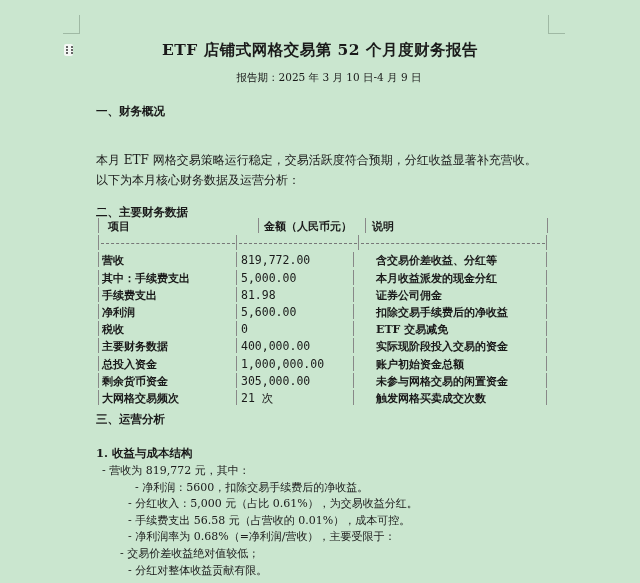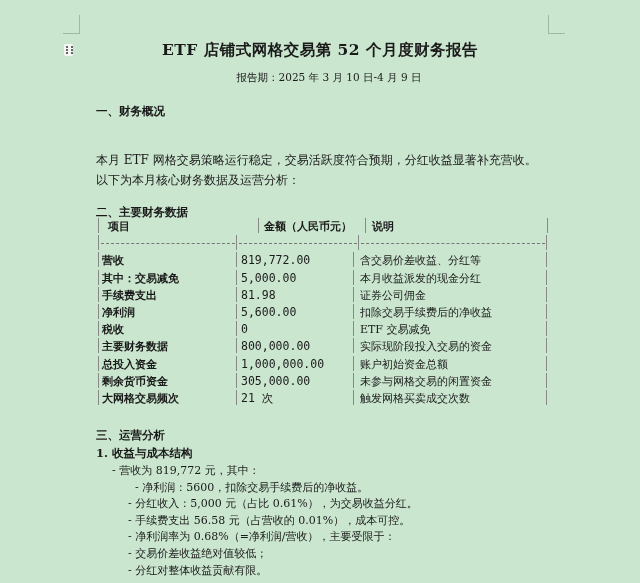--- a/index.html
+++ b/index.html
@@ -30,21 +30,21 @@
     font-size: 10.5px; padding-left: 18px; box-sizing: border-box;
   }
   .h { position: absolute; left: 96px; font-size: 11.5px; font-weight: bold; }
   .p { position: absolute; left: 96px; font-size: 12px; line-height: 20px; }
   .tbl { position: absolute; left: 96px; top: 218px; font-size: 11px; }
   .row { position: relative; height: 17.2px; white-space: nowrap; }
   .row span { position: absolute; top: 1px; }
   .bar { position: absolute; top: 0; width: 1px; height: 15px; background: #888; }
   .c1 { left: 6px; font-weight: bold; }
   .c2 { left: 145px; font-family: "DejaVu Sans Mono", monospace; font-size: 11.5px; }
-  .c3 { left: 264px; font-weight: normal; }
+  .c3 { left: 280px; font-weight: bold; }
   .hdr .c1, .hdr .c2, .hdr .c3 { font-weight: bold; }
   .hdr .c2 { font-family: Liberation Sans, sans-serif; font-size: 11px; left: 168px; }
   .hdr .c1 { left: 12px; }
   .hdr .c3 { left: 276px; }
   .dash { position: absolute; top: 8px; height: 0; border-top: 1px dashed #777; }
   .list { position: absolute; font-size: 11px; line-height: 19.3px; }
 </style>
 </head>
 <body>
 
@@ -92,21 +92,21 @@
         <div class="bar" style="left:2px"></div>
         <span class="c1">营收</span>
         <div class="bar" style="left:140px"></div>
         <span class="c2">819,772.00</span>
         <div class="bar" style="left:257px"></div>
         <span class="c3">含交易价差收益、分红等</span>
         <div class="bar" style="left:450px"></div>
       </div>
       <div class="row">
         <div class="bar" style="left:2px"></div>
-        <span class="c1">其中：交易减免</span>
+        <span class="c1">其中：手续费支出</span>
         <div class="bar" style="left:140px"></div>
         <span class="c2">5,000.00</span>
         <div class="bar" style="left:257px"></div>
         <span class="c3">本月收益派发的现金分红</span>
         <div class="bar" style="left:450px"></div>
       </div>
       <div class="row">
         <div class="bar" style="left:2px"></div>
         <span class="c1">手续费支出</span>
         <div class="bar" style="left:140px"></div>
@@ -130,21 +130,21 @@
         <div class="bar" style="left:140px"></div>
         <span class="c2">0</span>
         <div class="bar" style="left:257px"></div>
         <span class="c3">ETF 交易减免</span>
         <div class="bar" style="left:450px"></div>
       </div>
       <div class="row">
         <div class="bar" style="left:2px"></div>
         <span class="c1">主要财务数据</span>
         <div class="bar" style="left:140px"></div>
-        <span class="c2">800,000.00</span>
+        <span class="c2">400,000.00</span>
         <div class="bar" style="left:257px"></div>
         <span class="c3">实际现阶段投入交易的资金</span>
         <div class="bar" style="left:450px"></div>
       </div>
       <div class="row">
         <div class="bar" style="left:2px"></div>
         <span class="c1">总投入资金</span>
         <div class="bar" style="left:140px"></div>
         <span class="c2">1,000,000.00</span>
         <div class="bar" style="left:257px"></div>
@@ -165,22 +165,22 @@
         <span class="c1">大网格交易频次</span>
         <div class="bar" style="left:140px"></div>
         <span class="c2">21 次</span>
         <div class="bar" style="left:257px"></div>
         <span class="c3">触发网格买卖成交次数</span>
         <div class="bar" style="left:450px"></div>
       </div>
     </div>
 </div>
 
-<div class="h" style="top:428px">三、运营分析</div>
+<div class="h" style="top:412px">三、运营分析</div>
 <div class="h" style="top:446px;left:96px;"><span>1.  收益与成本结构</span></div>
 
-<div class="list" style="left:112px;top:461px">- 营收为 819,772 元，其中：</div>
+<div class="list" style="left:102px;top:461px">- 营收为 819,772 元，其中：</div>
 <div class="list" style="left:135px;top:478px">- 净利润：5600，扣除交易手续费后的净收益。</div>
 <div class="list" style="left:128px;top:494px">- 分红收入：5,000 元（占比 0.61%），为交易收益分红。</div>
 <div class="list" style="left:128px;top:511px">- 手续费支出 56.58 元（占营收的 0.01%），成本可控。</div>
 <div class="list" style="left:128px;top:527px">- 净利润率为 0.68%（=净利润/营收），主要受限于：</div>
-<div class="list" style="left:128px;top:544px">- 交易价差收益绝对值较低；</div>
+<div class="list" style="left:120px;top:544px">- 交易价差收益绝对值较低；</div>
 <div class="list" style="left:128px;top:561px">- 分红对整体收益贡献有限。</div>
 
 </body></html>

